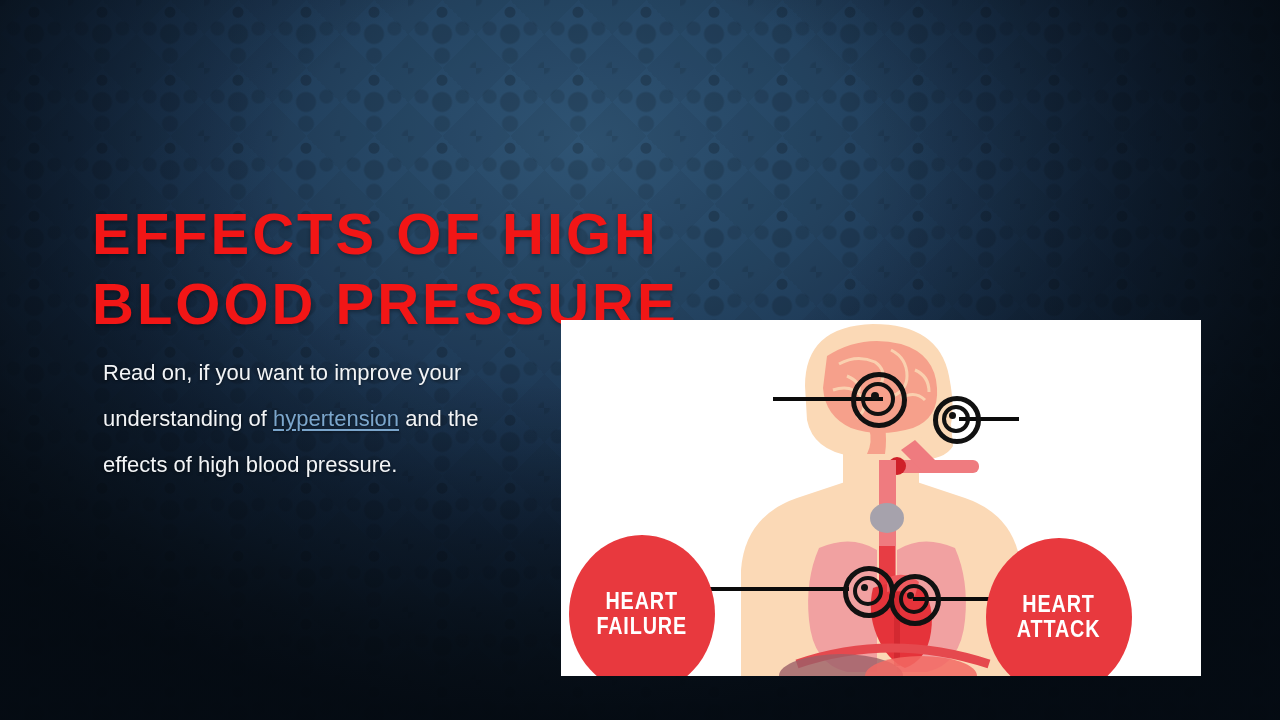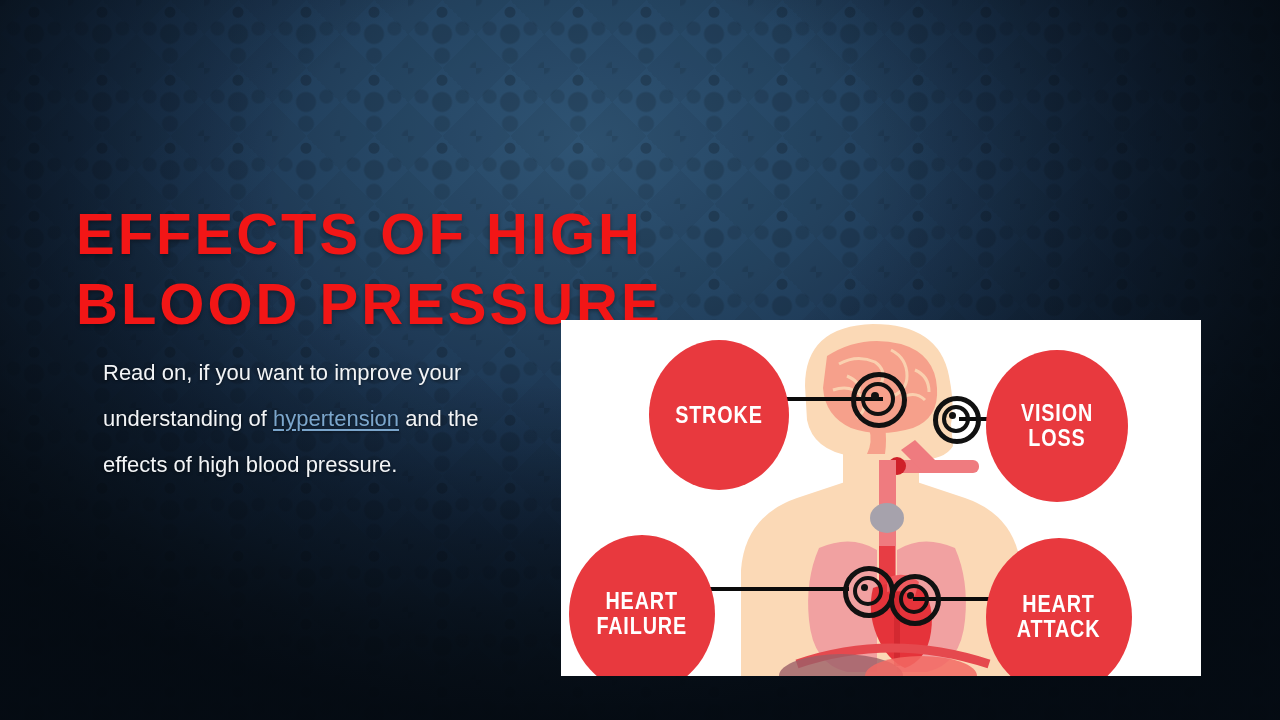--- a/index.html
+++ b/index.html
@@ -34,21 +34,21 @@
       linear-gradient(-45deg, rgba(0,0,0,.10) 25%, rgba(0,0,0,0) 25% 75%, rgba(0,0,0,.10) 75%);
     pointer-events:none;
   }
   #vignette{
     position:absolute;inset:0;pointer-events:none;
     background:radial-gradient(ellipse 780px 540px at 45% 25%, rgba(0,0,0,0) 38%, rgba(5,12,20,.55) 78%, rgba(4,10,17,.88) 100%);
   }
 
   
   #title{
-    position:absolute;left:76px;top:160px;width:700px;
+    position:absolute;left:92px;top:160px;width:700px;
     color:#f21616;
     font-size:58px;line-height:70px;
     font-weight:bold;letter-spacing:3px;
     text-transform:uppercase;
     text-shadow:0 2px 4px rgba(0,0,0,.35);
   }
 
   
   #body-text{
     position:absolute;left:103px;top:350px;width:395px;
@@ -198,31 +198,20 @@
       <div class="ring r1"></div>
         <div class="ring r2"></div>
         <div class="dot"></div>
     </div>
     <div class="target" id="t-ha">
       <div class="ring r1"></div>
         <div class="ring r2"></div>
         <div class="dot"></div>
     </div>
 
-    <div class="circle" id="c-stroke">
-      <div>
-          <span>STROKE</span>
-        </div>
-    </div>
-    <div class="circle" id="c-vision">
-      <div>
-        <span>VISION</span>
-        <span>LOSS</span>
-      </div>
-    </div>
     <div class="circle" id="c-hfail">
       <div>
         <span>HEART</span>
         <span>FAILURE</span>
       </div>
     </div>
     <div class="circle" id="c-hattack">
       <div>
         <span>HEART</span>
         <span>ATTACK</span>

